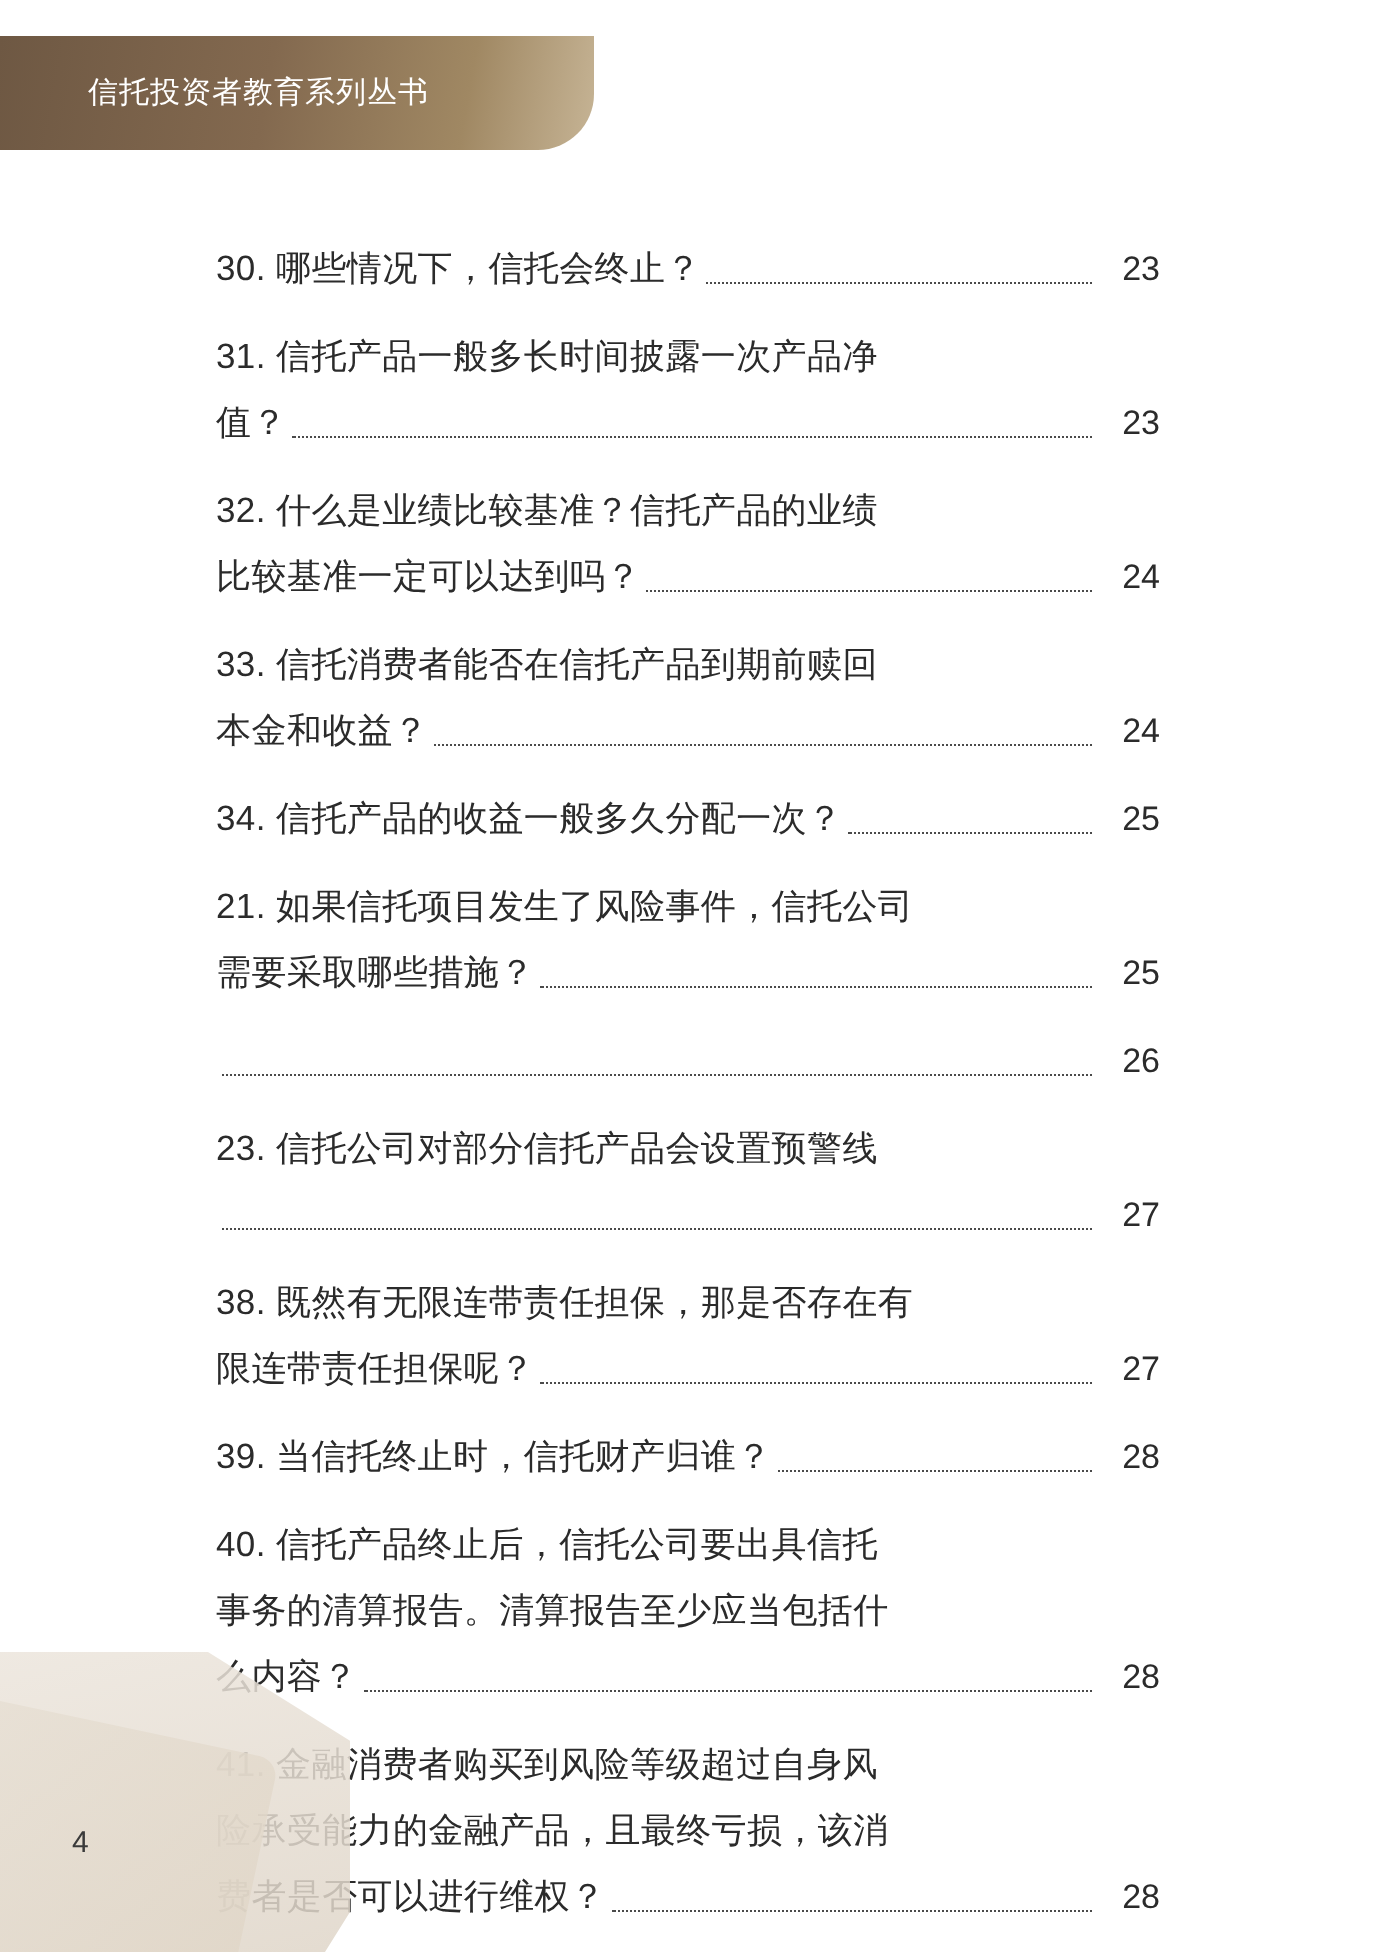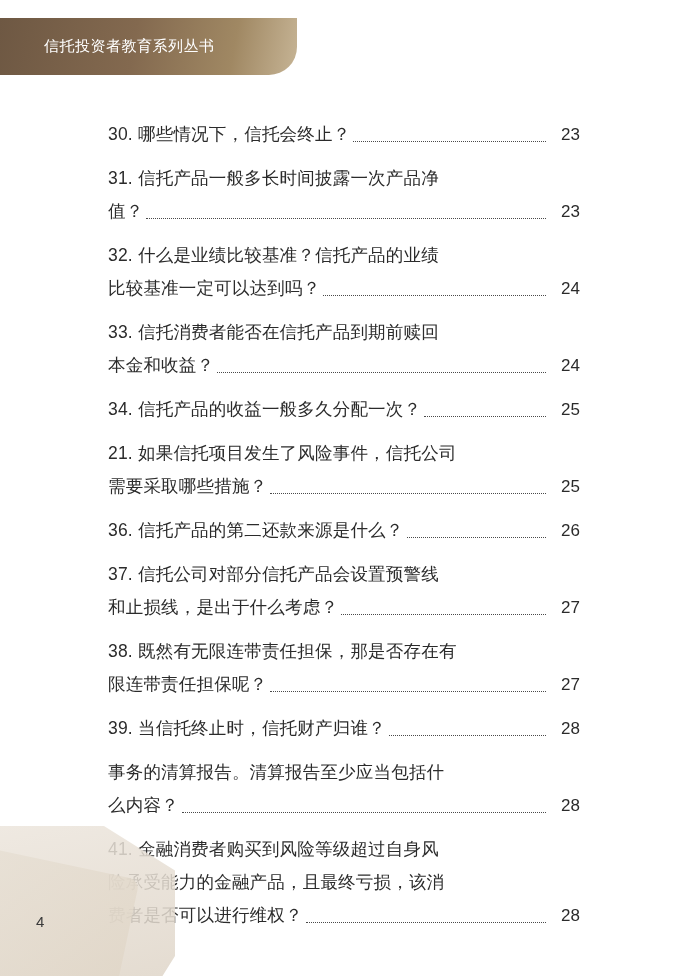--- a/index.html
+++ b/index.html
@@ -196,31 +196,29 @@
         <span class="entry-text">21. 如果信托项目发生了风险事件，信托公司</span>
       </div>
       <div class="entry-line">
         <span class="entry-text">需要采取哪些措施？</span>
         <span class="dots"></span>
         <span class="page-num">25</span>
       </div>
     </div>
     <div class="toc-entry">
       <div class="entry-line">
-        <span class="entry-text">36. 信托产品的第二还款来源是什么？</span>
         <span class="dots"></span>
         <span class="page-num">26</span>
       </div>
     </div>
     <div class="toc-entry">
       <div class="cont-line">
-        <span class="entry-text">37. 信托公司对部分信托产品会设置预警线</span>
-      </div>
-      <div class="entry-line">
-        <span class="entry-text">和止损线，是出于什么考虑？</span>
+        <span class="entry-text">23. 信托公司对部分信托产品会设置预警线</span>
+      </div>
+      <div class="entry-line">
         <span class="dots"></span>
         <span class="page-num">27</span>
       </div>
     </div>
     <div class="toc-entry">
       <div class="cont-line">
         <span class="entry-text">38. 既然有无限连带责任担保，那是否存在有</span>
       </div>
       <div class="entry-line">
         <span class="entry-text">限连带责任担保呢？</span>
@@ -229,20 +227,23 @@
       </div>
     </div>
     <div class="toc-entry">
       <div class="entry-line">
         <span class="entry-text">39. 当信托终止时，信托财产归谁？</span>
         <span class="dots"></span>
         <span class="page-num">28</span>
       </div>
     </div>
     <div class="toc-entry">
+      <div class="cont-line">
+        <span class="entry-text">40. 信托产品终止后，信托公司要出具信托</span>
+      </div>
       <div class="cont-line">
         <span class="entry-text">事务的清算报告。清算报告至少应当包括什</span>
       </div>
       <div class="entry-line">
         <span class="entry-text">么内容？</span>
         <span class="dots"></span>
         <span class="page-num">28</span>
       </div>
     </div>
     <div class="toc-entry">

